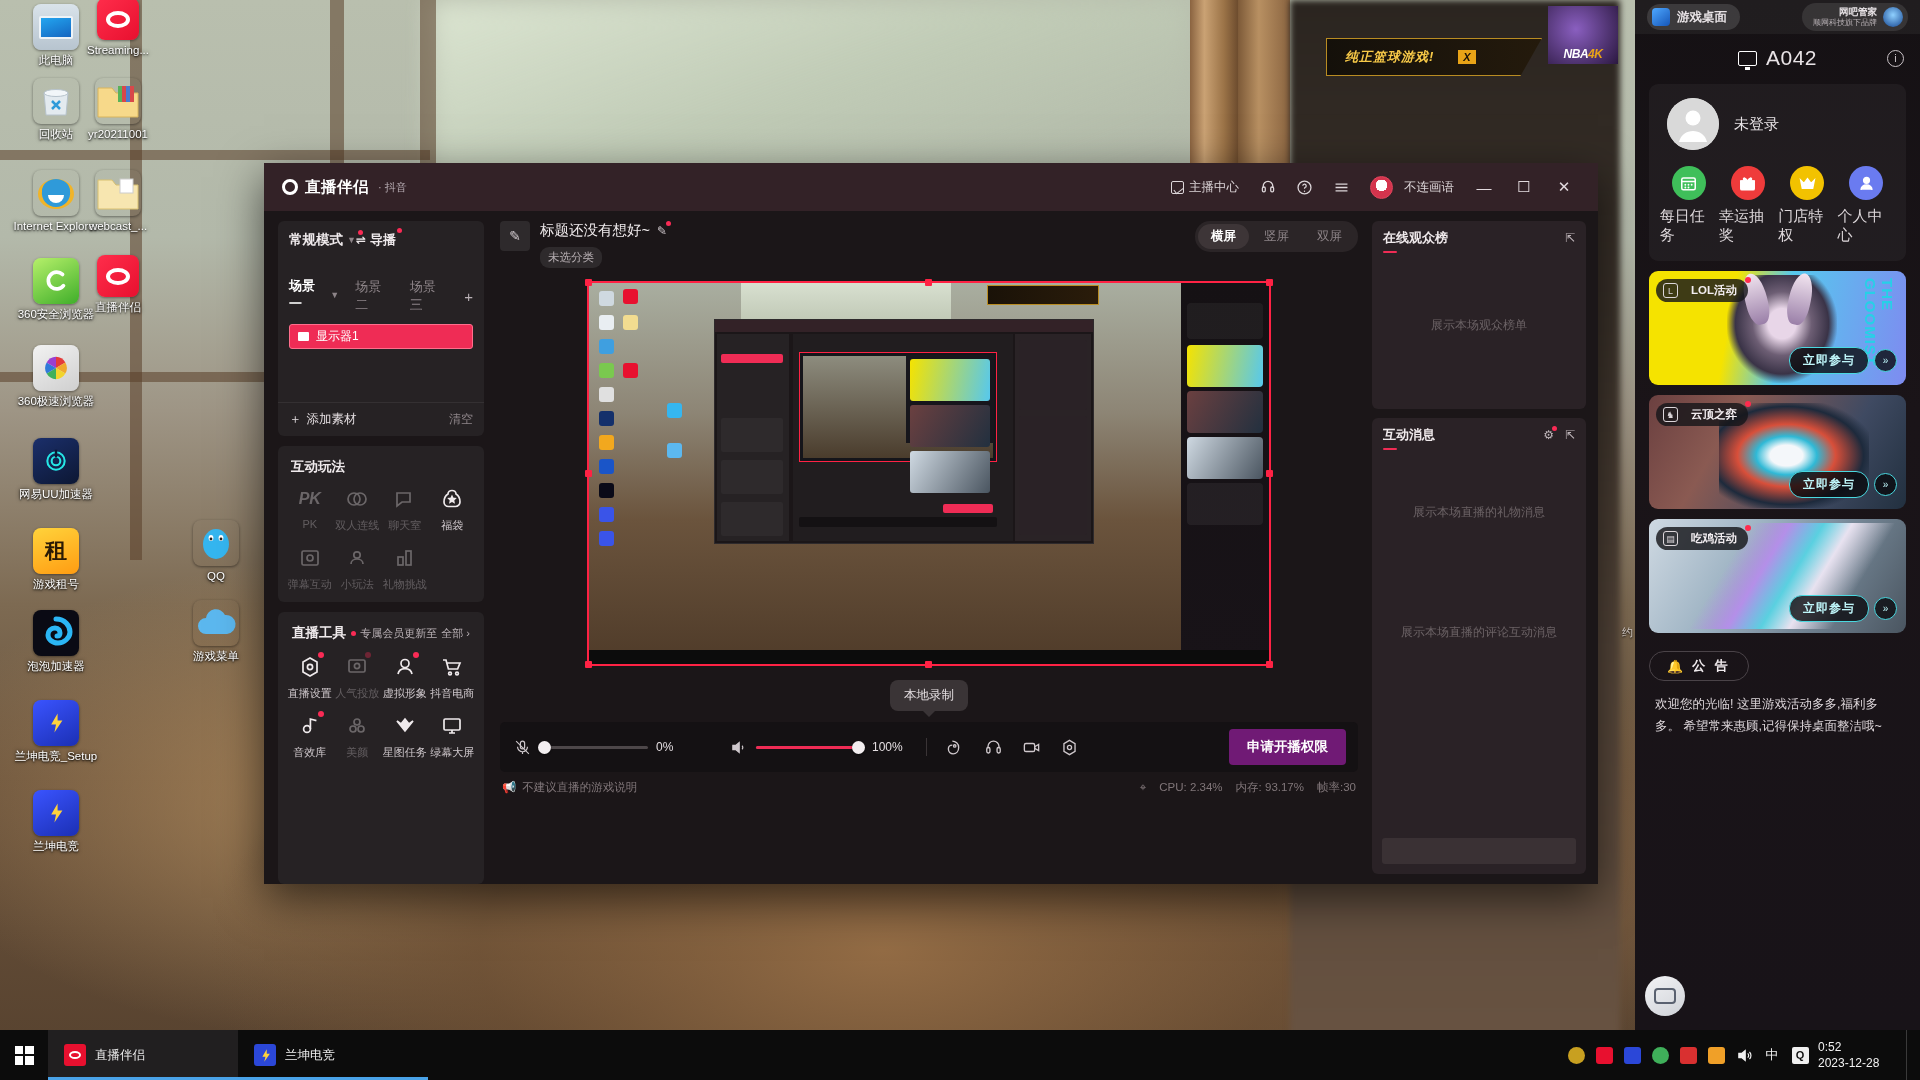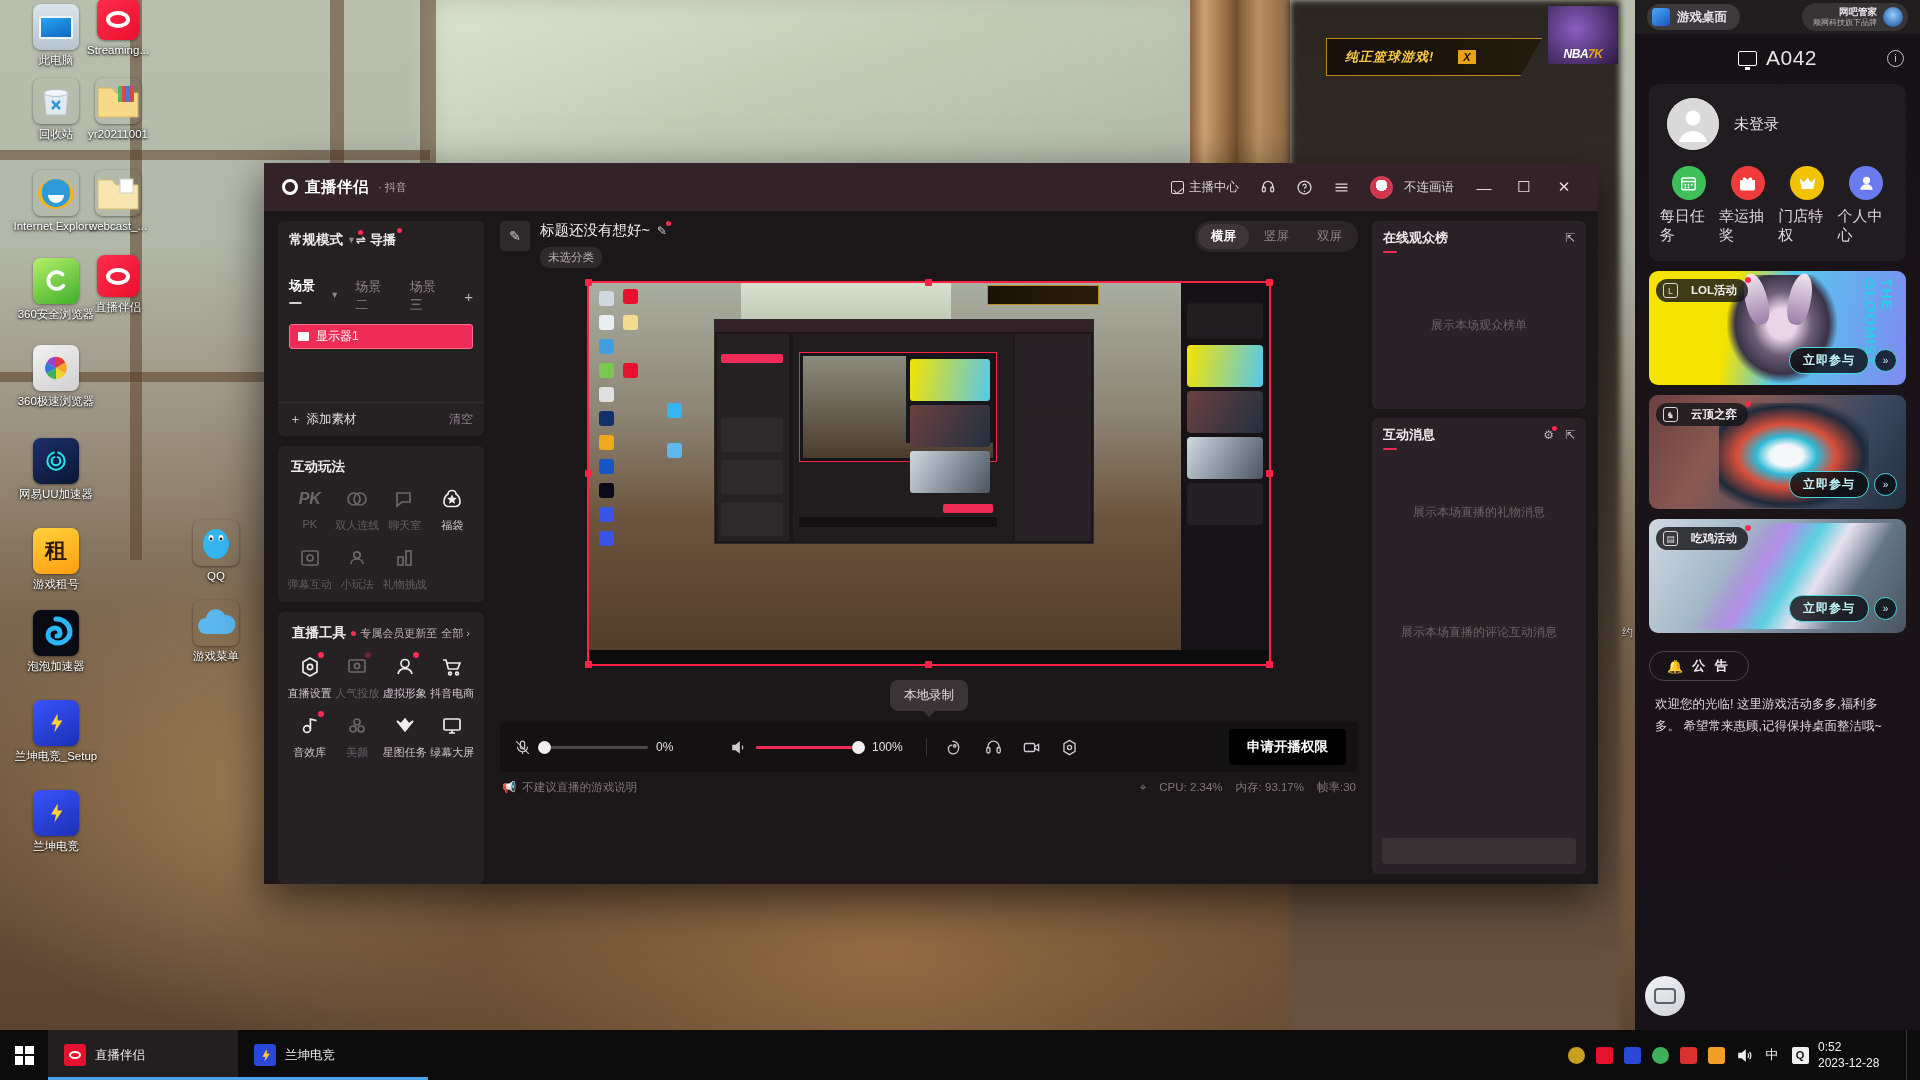--- a/index.html
+++ b/index.html
@@ -201,21 +201,21 @@
   #ctrl-bar{margin-top:11px;height:50px;background:#141113;border-radius:5px;display:flex;align-items:center;padding:0 12px;gap:10px;}
   .slider-group{display:flex;align-items:center;gap:8px;}
   .sl-icon{width:20px;color:#cfc8cc;font-size:14px;display:flex;align-items:center;justify-content:center;}
   .slider{position:relative;width:108px;height:3px;background:#4d4749;border-radius:2px;}
   .slider .fill{position:absolute;left:0;top:0;height:3px;background:#ef2c55;border-radius:2px;}
   .slider .knob{position:absolute;top:-5px;width:13px;height:13px;border-radius:50%;background:#f3eef0;box-shadow:0 1px 2px rgba(0,0,0,.5);}
   .sl-val{font-size:12px;color:#e4dee1;width:40px;}
   .cdiv{width:1px;height:18px;background:#3a3436;margin:0 4px;}
   .cbtn{width:28px;height:28px;display:flex;align-items:center;justify-content:center;color:#cfc8cc;}
   .cbtn svg{width:19px;height:19px;}
-  #apply-btn{margin-left:auto;background:#000000;color:#fff;font-size:13.5px;font-weight:bold;padding:9px 18px;border-radius:4px;}
+  #apply-btn{margin-left:auto;background:#701a75;color:#fff;font-size:13.5px;font-weight:bold;padding:9px 18px;border-radius:4px;}
 
   #status-bar{height:30px;display:flex;align-items:center;gap:6px;font-size:11.5px;color:#807679;padding:0 2px;}
   #status-right{margin-left:auto;display:flex;align-items:center;gap:13px;}
 
   
   #app-right{width:230px;padding:10px 12px 10px 4px;display:flex;flex-direction:column;gap:9px;}
   .rcard{background:#2a2226;border-radius:6px;position:relative;}
   .rcard .rhead{height:34px;display:flex;align-items:center;padding:0 11px;}
   .rcard .rhead .t{font-size:13px;font-weight:bold;color:#f0eaec;position:relative;}
   .rcard .rhead .t::after{content:"";position:absolute;left:0;bottom:-6px;width:14px;height:2px;background:#ef2c55;border-radius:2px;}
@@ -323,21 +323,21 @@
   <div id="wall-pillar2"></div>
   <div id="wall-dark-right"></div>
 </div>
 
 <div id="nba-banner">
   <div id="nba-strip">
     <span class="t">纯正篮球游戏!</span>
     <span id="nba-x">X</span>
   </div>
   <div id="nba-logo">
-    <span class="txt"><span>NBA</span><b>7K</b></span>
+    <span class="txt"><span>NBA</span><b>4K</b></span>
   </div>
 </div>
 
 <div id="desktop-icons">
   <div class="dicon" style="left:0;top:4px;">
     <div class="glyph ic-pc">
         <div class="mon"></div>
       </div>
     <div class="lbl">此电脑</div>
   </div>

